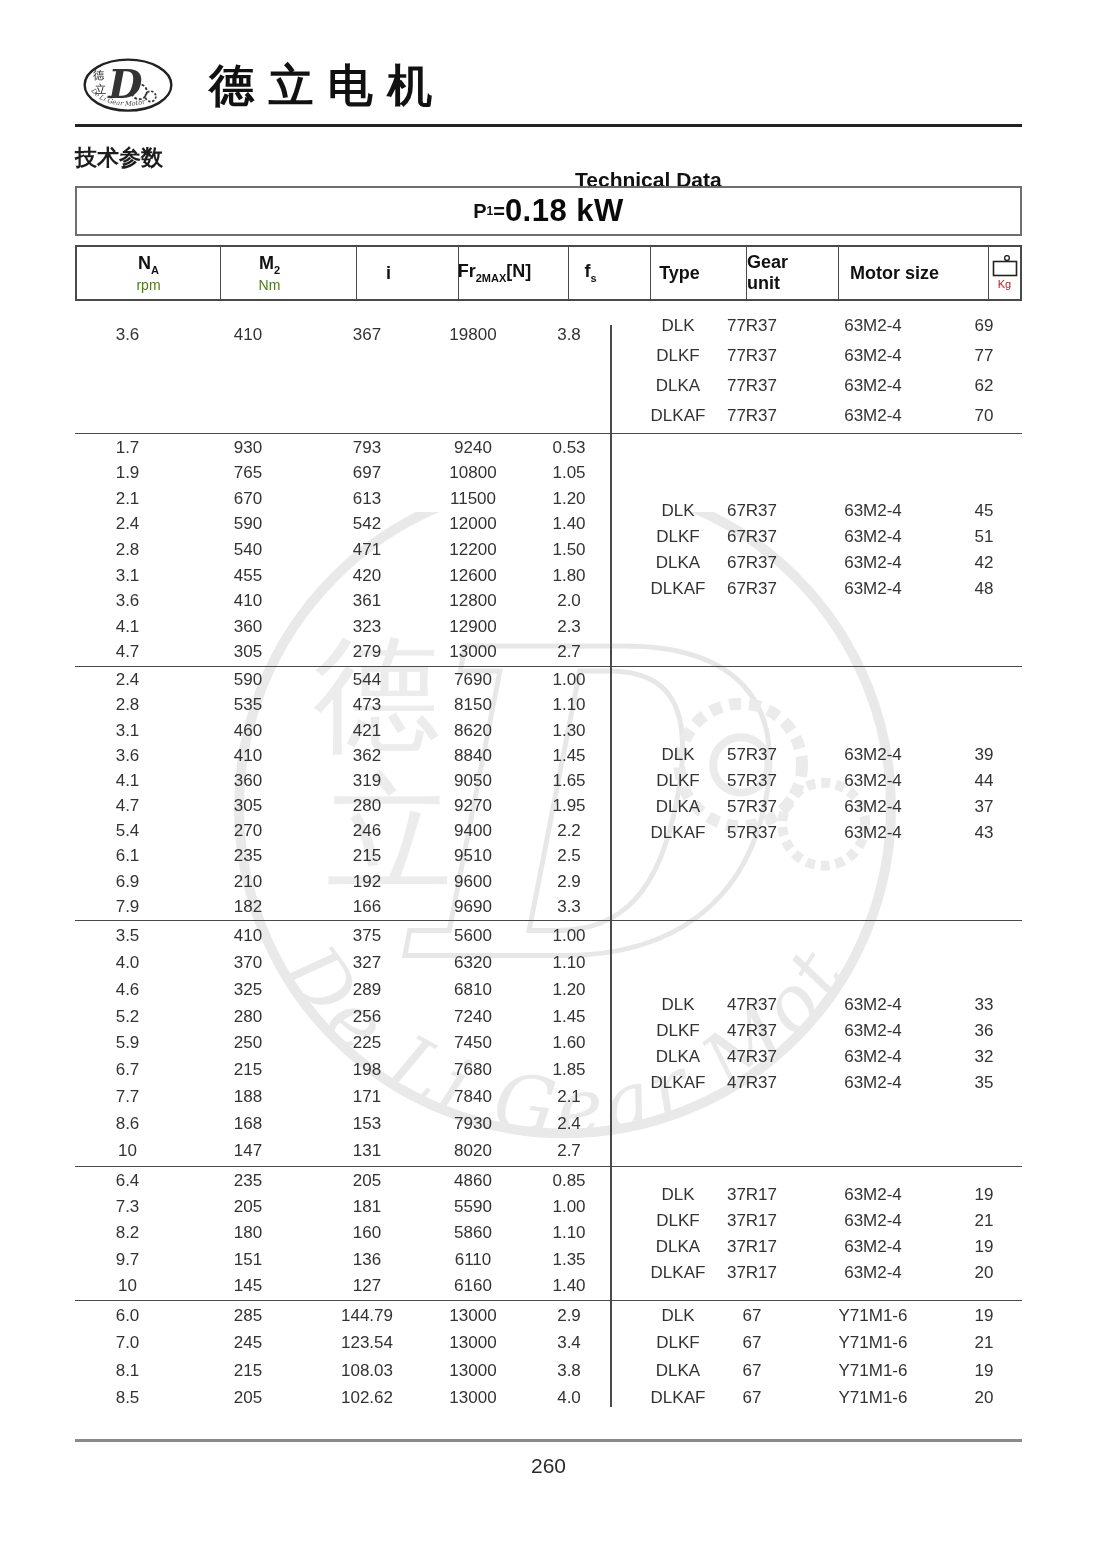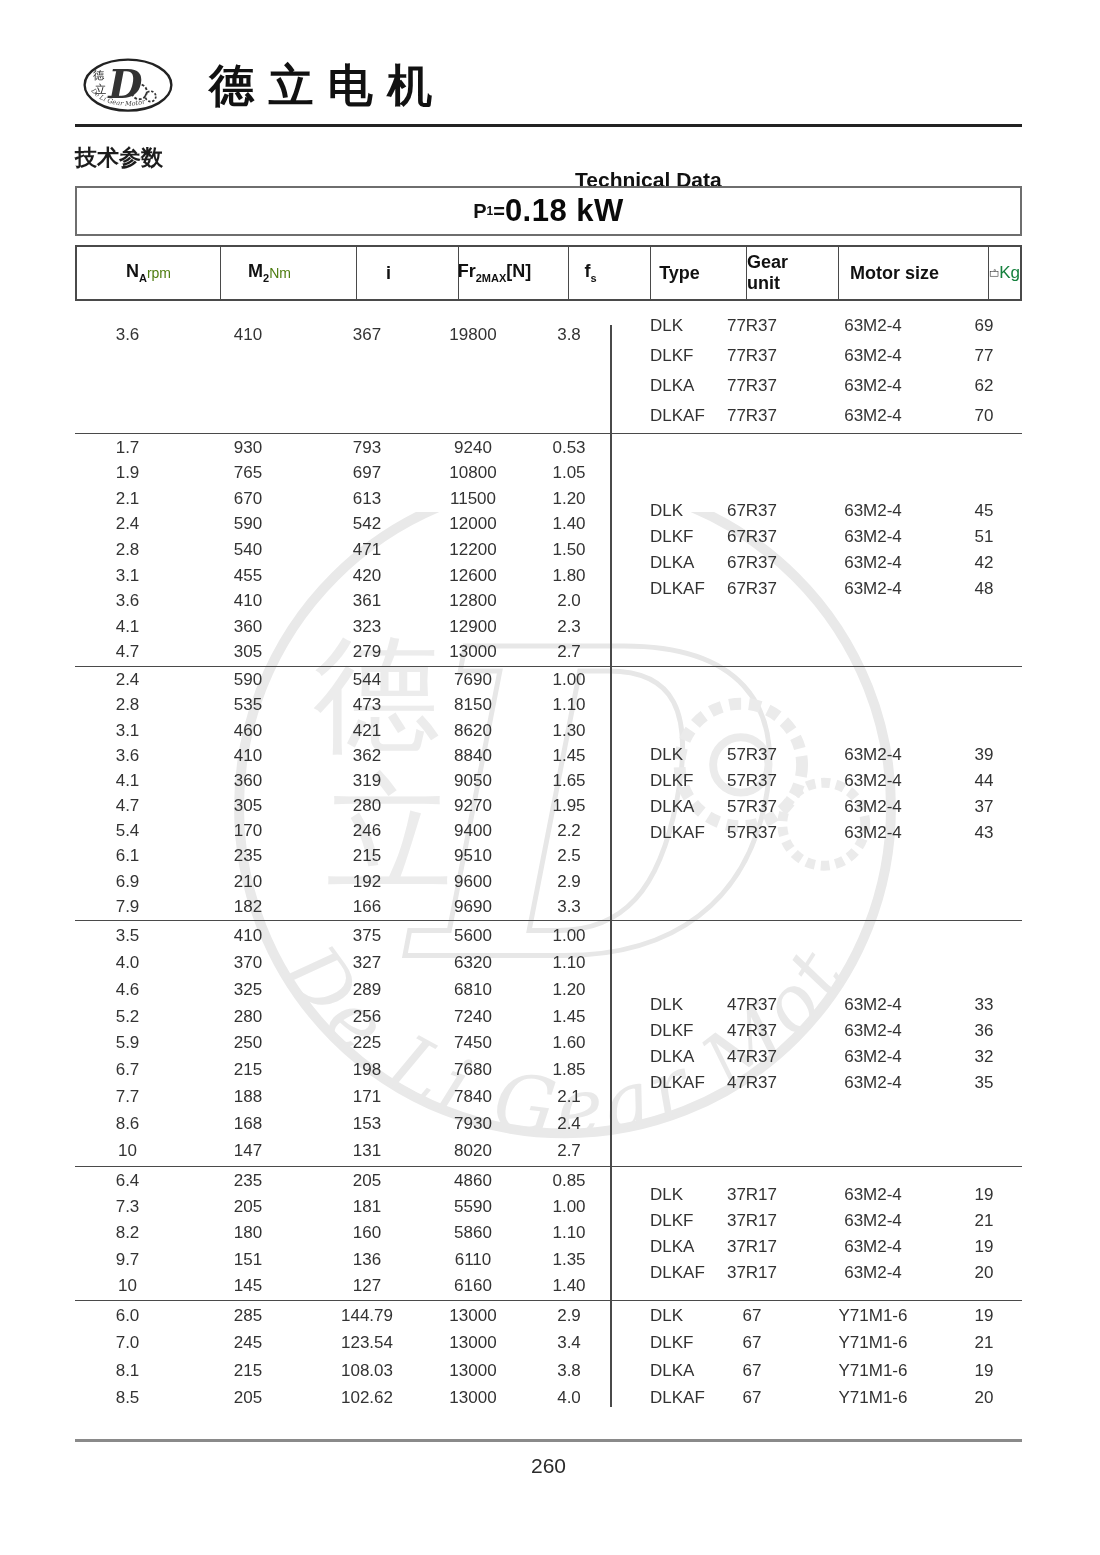--- a/index.html
+++ b/index.html
@@ -50,21 +50,21 @@
   .thead{
     position:relative;z-index:1;
     margin-top:9px;height:56px;
     border:2px solid #4a4a4a;
     display:grid;
     grid-template-columns:105px 136px 102px 110px 82px 96px 92px 150px 70px;
     box-sizing:border-box;
   }
   .hcell{
     border-left:1.5px solid #4a4a4a;
-    display:flex;flex-direction:row;align-items:center;justify-content:center;
+    display:flex;flex-direction:column;align-items:center;justify-content:center;
     line-height:1.15;
     margin-left:38px;
   }
   .hcell:first-child{border-left:none;}
   .hmain{font-size:18px;font-weight:bold;color:#111;}
   .hmain sub{font-size:11px;font-weight:bold;}
   .hunit{font-size:14px;color:#4d7c0f;}
   .hunit:empty{display:none;}
   .kg-icon{display:block;margin:0 auto 1px auto;}
   
@@ -95,21 +95,21 @@
   .drow{
     display:grid;grid-template-columns:105px 136px 102px 110px 82px;
     height:24px;line-height:24px;text-align:center;
   }
   .trow{
     display:grid;grid-template-columns:96px 92px 150px 72px;
     height:26px;line-height:26px;text-align:center;
   }
   .block:nth-child(7) .trow{height:24px;line-height:24px;}
   .dcell,.tcell{font-size:17px;color:#333;}
-  .tcell.t0{text-align:left;padding-left:40px;}
+  .tcell.t0{text-align:center;padding-left:40px;}
   
   .footer-rule{position:relative;z-index:1;margin-top:26px;height:3px;background:#8a8a8a;}
   .page-number{
     position:relative;z-index:1;margin-top:12px;text-align:center;
     font-size:21px;color:#2b2b2b;
   }
 </style>
 </head>
 <body>
 
@@ -188,21 +188,21 @@
     </div>
     <div class="hcell">
       <div class="hmain"><span>Motor size</span></div>
 
     </div>
     <div class="hcell">
       <svg class="kg-icon" width="30" height="22" viewBox="0 0 30 22">
         <circle cx="17" cy="3" r="2.4" fill="none" stroke="#222" stroke-width="1.4"></circle>
         <rect x="3.5" y="6.5" width="23" height="14" fill="none" stroke="#222" stroke-width="1.6"></rect>
       </svg>
-      <div class="hunit" style="font-size:17px;color:#15803d;">Kg</div>
+      <div class="hunit" style="font-size:11px;color:#b91c1c;">Kg</div>
     </div>
   </div>
 
   <div class="tbody">
     <div class="vdivider"></div>
 
   <div class="block">
         <div class="bleft">
           <div class="drow">
             <div class="dcell">3.6</div>
@@ -371,21 +371,21 @@
           </div>
           <div class="drow">
             <div class="dcell">4.7</div>
             <div class="dcell">305</div>
             <div class="dcell">280</div>
             <div class="dcell">9270</div>
             <div class="dcell">1.95</div>
           </div>
           <div class="drow">
             <div class="dcell">5.4</div>
-            <div class="dcell">170</div>
+            <div class="dcell">270</div>
             <div class="dcell">246</div>
             <div class="dcell">9400</div>
             <div class="dcell">2.2</div>
           </div>
           <div class="drow">
             <div class="dcell">6.1</div>
             <div class="dcell">235</div>
             <div class="dcell">215</div>
             <div class="dcell">9510</div>
             <div class="dcell">2.5</div>

